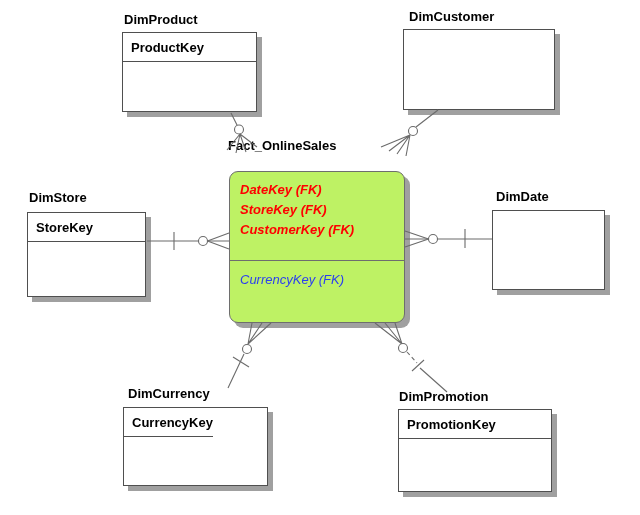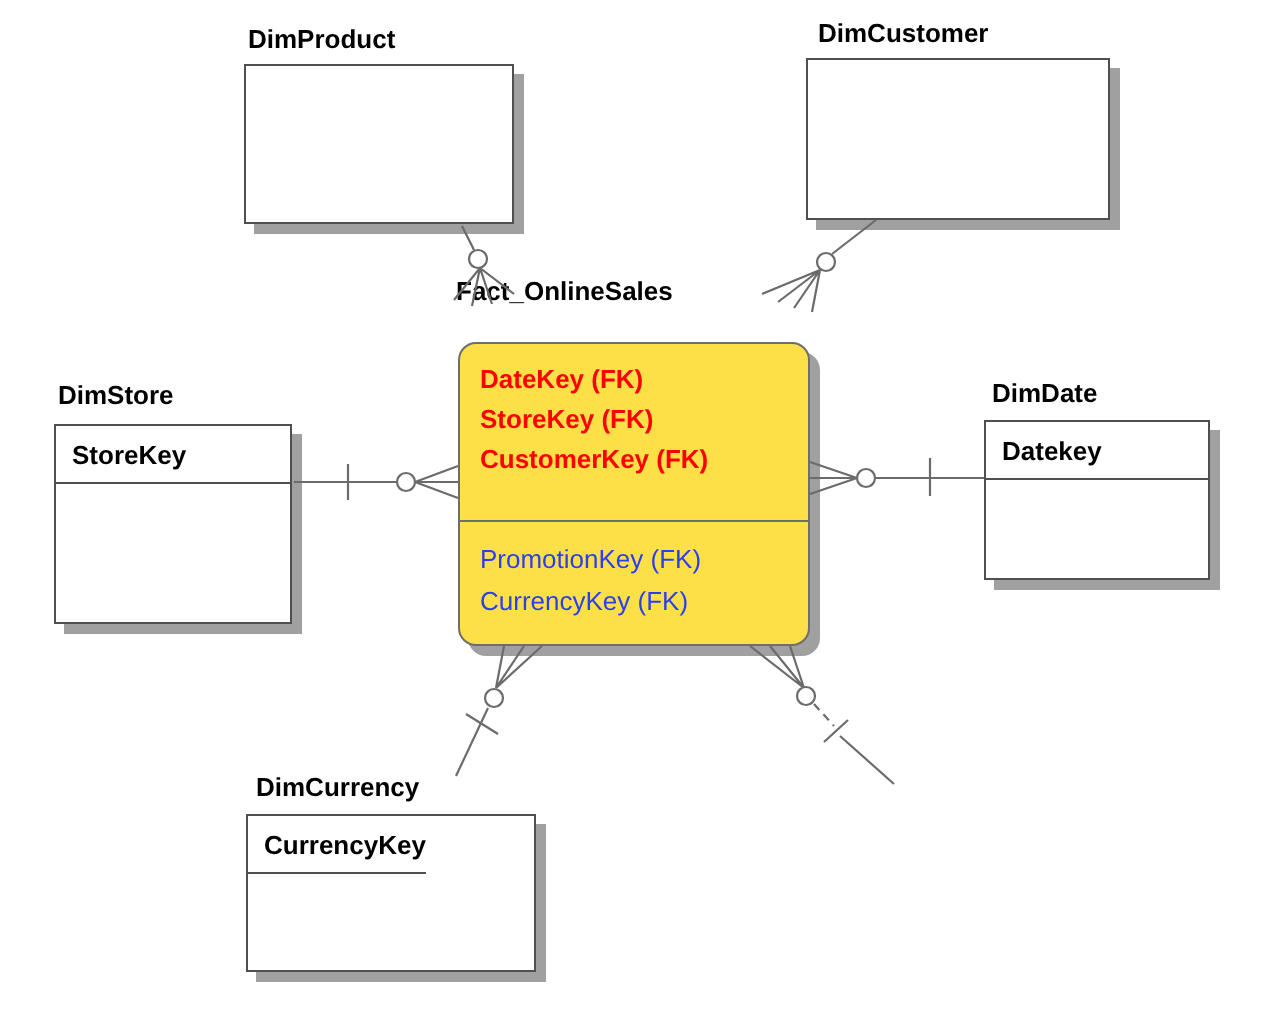--- a/index.html
+++ b/index.html
@@ -15,23 +15,23 @@
     position:absolute;background:#fff;border:1px solid #4f4f4f;
     box-shadow:5px 5px 0 #a0a0a0;z-index:2;box-sizing:border-box;
   }
   .ehead{
     height:29px;border-bottom:1px solid #4f4f4f;display:flex;align-items:center;
     padding-left:8px;font-weight:bold;font-size:13px;color:#000;box-sizing:border-box;
     white-space:nowrap;
   }
   .ebody{flex:1;}
   .fact-box{
-    position:absolute;background:#fde047;border:1px solid #6e6e6e;border-radius:9px;
+    position:absolute;background:#bef264;border:1px solid #6e6e6e;border-radius:9px;
     box-shadow:5px 5px 0 #a0a0a0;z-index:2;box-sizing:border-box;
-    display:flex;flex-direction:column;overflow:hidden;
+    display:flex;flex-direction:column;overflow:hidden;font-style:italic;
   }
   .fact-red{
     padding:8px 0 0 10px;border-bottom:1px solid #6e6e6e;
     color:#ff0000;font-weight:bold;font-size:13px;line-height:20px;height:89px;
     box-sizing:border-box;white-space:nowrap;
   }
   .fact-blue{
     padding:8px 0 0 10px;color:#2b3ff0;font-size:13px;line-height:21px;flex:1;
     white-space:nowrap;
   }
@@ -83,53 +83,57 @@
       <path d="M402 344 L375 323 M402 344 L385 323 M402 344 L395 323"></path>
       <circle cx="403" cy="348" r="4.5"></circle>
       <path d="M407 352 L417 363" stroke-dasharray="4 3"></path>
       <line x1="412" y1="371" x2="424" y2="360"></line>
       <path d="M420 368 L447 392"></path>
     </g>
   </svg>
 
   <div class="tbl-title" style="left:124px;top:12px">DimProduct</div>
   <div class="ebox" style="left:122px;top:32px;width:135px;height:80px;display:flex;flex-direction:column">
+    <div class="ehead">ProductKey</div>
     <div class="ebody"></div>
   </div>
 
   <div class="tbl-title" style="left:409px;top:9px">DimCustomer</div>
   <div class="ebox" style="left:403px;top:29px;width:152px;height:81px;display:flex;flex-direction:column">
     <div class="ebody"></div>
   </div>
 
   <div class="tbl-title" style="left:29px;top:190px">DimStore</div>
-  <div class="ebox" style="left:27px;top:212px;width:119px;height:100px;display:flex;flex-direction:column">
+  <div class="ebox" style="left:27px;top:212px;width:119px;height:85px;display:flex;flex-direction:column">
     <div class="ehead">StoreKey</div>
     <div class="ebody"></div>
   </div>
 
   <div class="tbl-title" style="left:496px;top:189px">DimDate</div>
   <div class="ebox" style="left:492px;top:210px;width:113px;height:80px;display:flex;flex-direction:column">
-    <div class="ehead">Datekey</div>
     <div class="ebody"></div>
   </div>
 
   <div class="tbl-title" style="left:128px;top:386px">DimCurrency</div>
   <div class="ebox" style="left:123px;top:407px;width:145px;height:79px;display:flex;">
     <div class="ehead">CurrencyKey</div>
     <div class="ebody"></div>
   </div>
 
+  <div class="tbl-title" style="left:399px;top:389px">DimPromotion</div>
+  <div class="ebox" style="left:398px;top:409px;width:154px;height:83px;display:flex;flex-direction:column">
+    <div class="ehead">PromotionKey</div>
+    <div class="ebody"></div>
+  </div>
 
   <div class="tbl-title" style="left:228px;top:138px;font-size:13px">Fact_OnlineSales</div>
   <div class="fact-box" style="left:229px;top:171px;width:176px;height:152px">
     <div class="fact-red">
       <div>DateKey (FK)</div>
       <div>StoreKey (FK)</div>
       <div>CustomerKey (FK)</div>
     </div>
     <div class="fact-blue">
-      <div>PromotionKey (FK)</div>
       <div>CurrencyKey (FK)</div>
     </div>
   </div>
 
 </div>
 
 </body></html>

